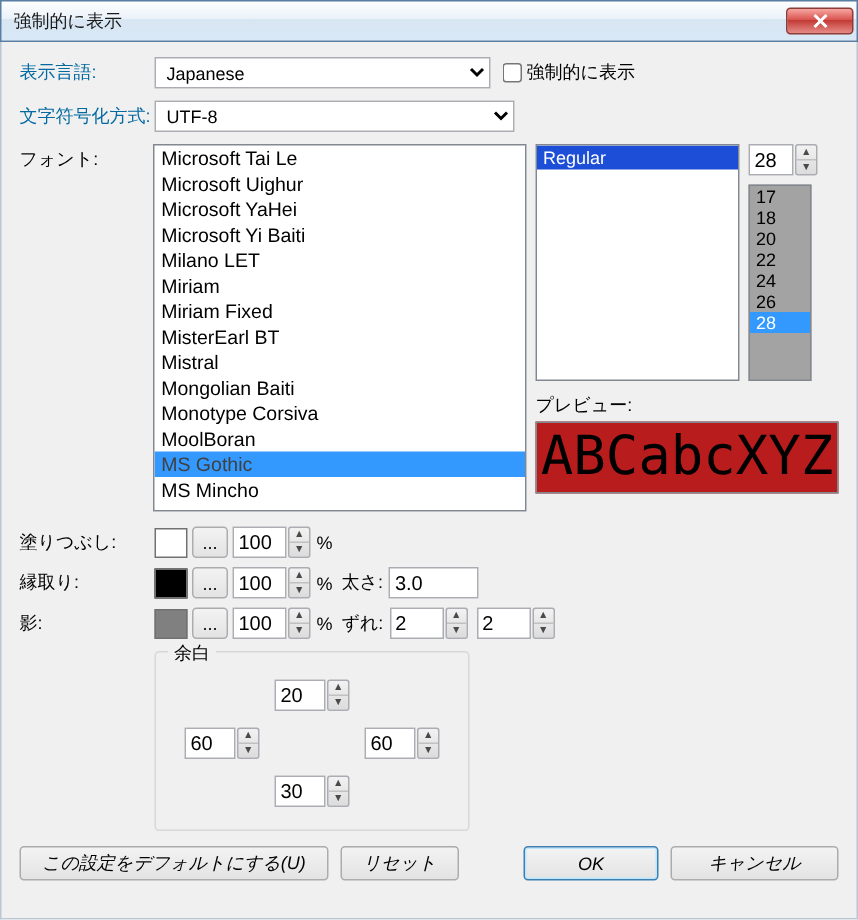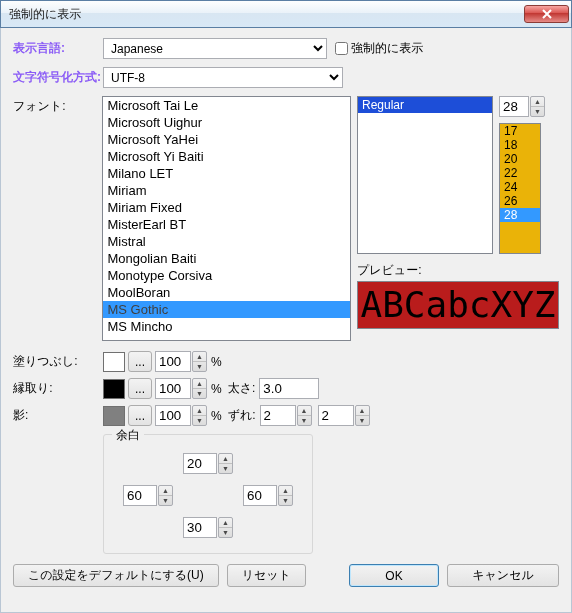--- a/index.html
+++ b/index.html
@@ -31,21 +31,21 @@
   }
   .close-btn svg { width: 10px; height: 10px; }
   
   .body-area {
     border: 1px solid #b9c6d4; border-top: none;
     background: #f0f0f0;
     padding: 10px 12px 12px 12px;
     height: 585px;
   }
   .row { display: flex; align-items: center; margin-bottom: 8px; }
-  .row-label { width: 90px; color: #8b5cf6; font-weight: bold; }
+  .row-label { width: 90px; color: #0369a1; }
   select, input[type=text] {
     border: 1px solid #abadb3;
     background: #fff;
     font-family: inherit; font-size: 12px;
     height: 21px;
     padding: 0 3px;
   }
   select { background: #fff; }
   input[type=checkbox] { width: 13px; height: 13px; margin: 0 3px 0 8px; }
   .chk-wrap { display: flex; align-items: center; }
@@ -73,21 +73,21 @@
   .preview-box {
     width: 202px; height: 48px; border: 1px solid #828790; background: #b91c1c;
     font-size: 36px; font-family: "MS Gothic", monospace;
     line-height: 46px; text-align: center;
     overflow: hidden;
   }
   .size-col { margin-left: 6px; width: 58px; }
   .size-row { display: flex; align-items: center; margin-bottom: 6px; }
   .size-list {
     width: 42px; height: 131px;
-    border: 1px solid #828790; background: #eab308;
+    border: 1px solid #828790; background: #a3a3a3;
     overflow-y: scroll;
     font-size: 12px;
   }
   .size-list .item { padding: 0 4px; cursor: pointer; }
   .size-list .item.sel { background: #3399ff; color: #fff; }
   .spin {
     display: inline-flex; flex-direction: column;
     width: 15px; height: 21px;
     border: 1px solid #abadb3; border-radius: 2px;
     background: linear-gradient(#f2f2f2,#dcdcdc);
@@ -147,21 +147,21 @@
     display: grid;
     grid-template-columns: 60px 60px 60px;
     grid-template-rows: 32px 32px 32px;
     align-items: center; justify-items: center;
   }
   .margin-grid .cell { display: flex; align-items: center; }
   .margin-grid .cell .num-input { margin-left: 0; width: 34px; }
   
   .footer {
     margin-top: 10px;
-    display: flex; gap: 8px; align-items: center;
+    display: flex; gap: 8px; align-items: center; font-style: italic;
   }
   .btn {
     height: 23px;
     border: 1px solid #acacac; border-radius: 3px;
     background: linear-gradient(#f3f3f3,#e3e3e3);
     padding: 0 14px;
     display: inline-flex; align-items: center; justify-content: center;
     cursor: pointer;
     font-size: 12px;
   }

